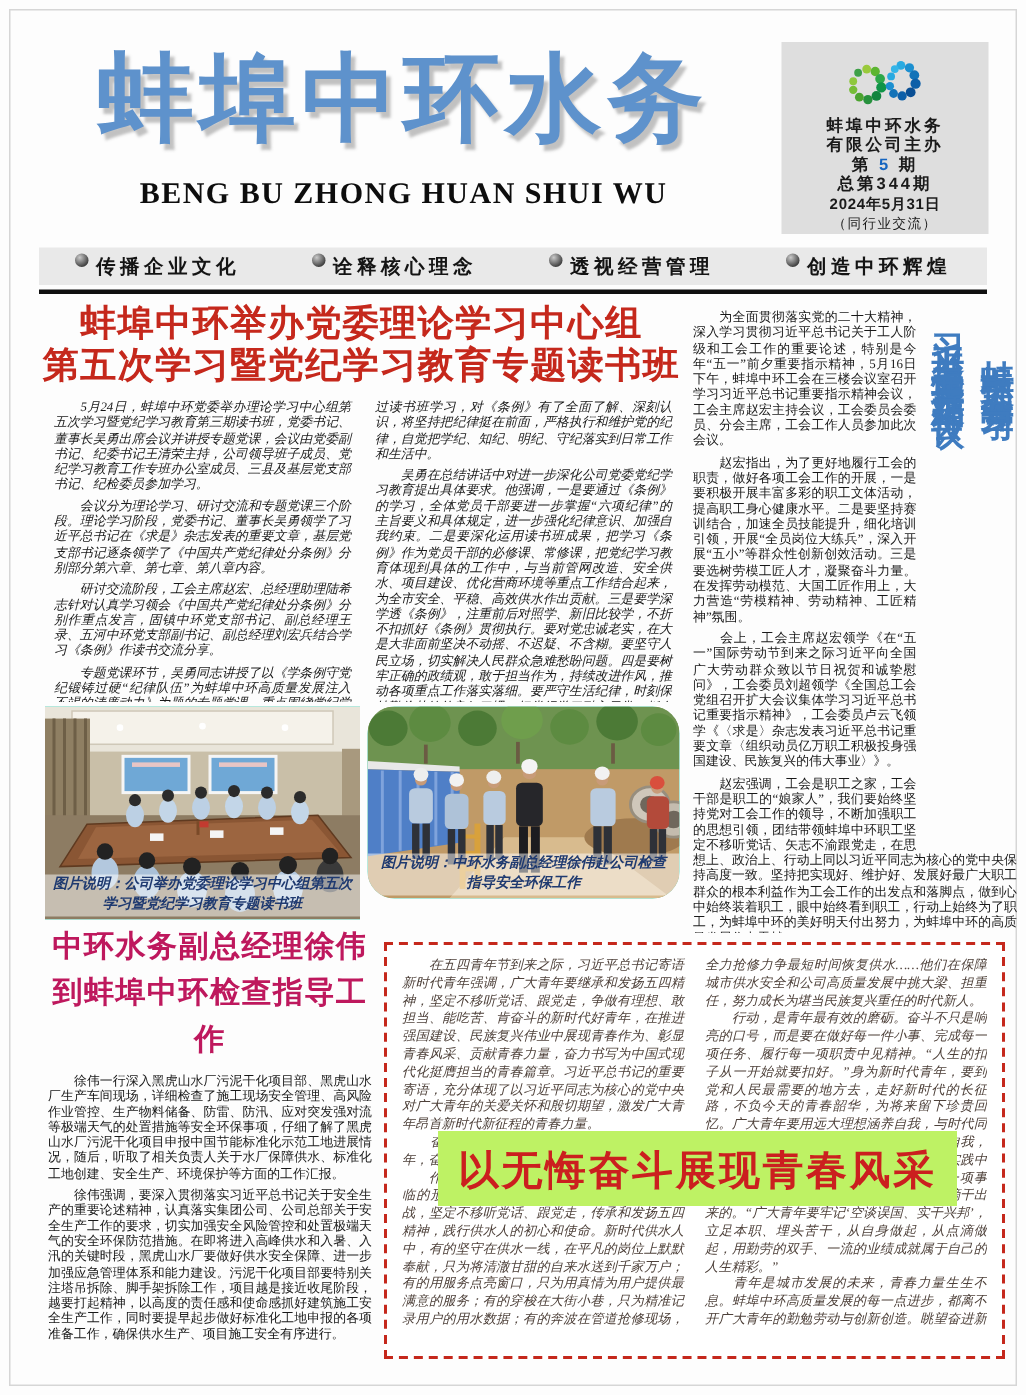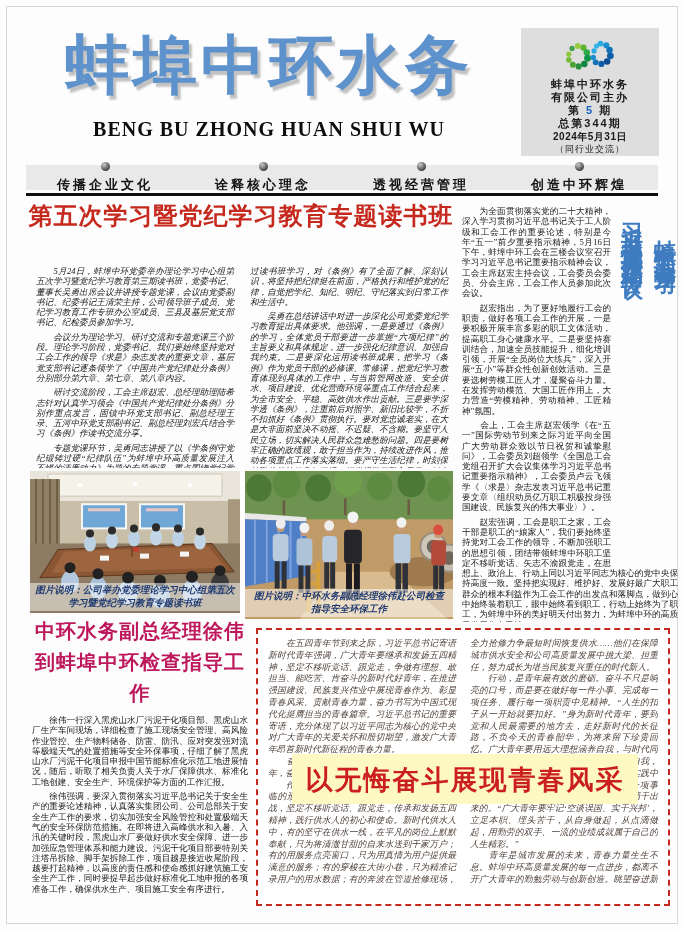--- a/index.html
+++ b/index.html
@@ -18,21 +18,21 @@
   .logo{display:block;margin:5px auto 1px;}
   .ib-line{font-size:11px;font-weight:bold;letter-spacing:2px;line-height:13px;}
   .issue-num{color:#1565c0;}
   .ib-date{font-size:10px;font-weight:bold;line-height:13px;letter-spacing:.5px;}
   .ib-note{font-size:9px;line-height:12px;letter-spacing:1px;}
 
   .slogan-bar{position:absolute;left:26px;top:165px;width:632px;height:25px;background:#e9e9e9;
               display:flex;align-items:center;justify-content:space-around;
               font-family:"Liberation Sans","DejaVu Sans",sans-serif;font-weight:bold;
               font-size:13px;letter-spacing:3px;color:#141414;}
-  .slogan{display:flex;align-items:center;gap:5px;flex-direction:column;}
+  .slogan{display:flex;align-items:flex-start;gap:5px;}
   .bullet{width:9px;height:9px;border-radius:50%;flex:none;
           background:radial-gradient(circle at 35% 30%,#c9c9c9,#3c3c3c 75%);}
   .rule{position:absolute;left:26px;top:193px;width:632px;height:3px;background:#101010;}
 
   
   .a1-head{position:absolute;left:26px;top:202px;width:430px;text-align:center;color:#c5281c;
            font-weight:bold;font-size:24px;line-height:28px;letter-spacing:1px;}
   .col{position:absolute;overflow:hidden;font-style:italic;}
   .c-a1-1{left:32px;top:262px;width:206px;height:206px;}
   .c-a1-2{left:246px;top:262px;width:206px;height:206px;}
@@ -41,38 +41,38 @@
 
   
   .a3{position:absolute;left:458px;top:202px;width:224px;height:420px;overflow:hidden;}
   .a3-vert{float:right;writing-mode:vertical-rl;height:356px;margin:4px 0 4px 5px;
            color:#3f7cc0;font-weight:bold;font-size:22px;line-height:33px;letter-spacing:4px;}
   .a3-vert .v1{padding-top:16px;}
 
   
   .photo{position:absolute;overflow:hidden;background:#5eead4;}
   .p1{left:30px;top:471px;width:210px;height:142px;}
-  .p2{left:245px;top:471px;width:208px;height:148px;}
+  .p2{left:245px;top:471px;width:208px;height:128px;border-radius:18px;}
   .photo svg{display:block;width:100%;height:100%;}
   .caption{position:absolute;left:0;right:0;bottom:2px;text-align:center;font-style:italic;
            font-weight:bold;color:#1f3a70;font-size:9.5px;line-height:13px;
            background:rgba(255,255,255,.5);padding:1px 2px;}
 
   
   .a2{position:absolute;left:28px;top:616px;width:224px;height:292px;overflow:hidden;}
   .a2-head{text-align:center;color:#be185d;font-weight:bold;font-size:20px;line-height:31px;
            letter-spacing:1px;margin:0 0 6px;}
 
   
   .editorial{position:absolute;left:256px;top:628px;width:414px;height:278px;background:#fff;
              border:2px dashed #c5281c;box-sizing:border-box;padding:8px 10px;}
   .ed-cols{columns:2;column-gap:14px;height:100%;overflow:hidden;}
   .ed-cols p{font-style:italic;color:#4e413a;font-size:8.8px;line-height:11.8px;
              text-align:justify;margin:0;}
-  .ed-head{position:absolute;left:34px;top:124px;width:346px;background:#fef9c3;color:#cb1f1f;
+  .ed-head{position:absolute;left:34px;top:124px;width:346px;background:#bef264;color:#cb1f1f;
            font-weight:bold;font-size:27px;letter-spacing:2px;text-align:center;padding:8px 0 6px;}
 </style>
 </head>
 <body>
 
 <div class="page">
   <div class="frame"></div>
 
   <div class="m-title">蚌埠中环水务</div>
   <div class="m-pinyin">BENG BU ZHONG HUAN SHUI WU</div>
@@ -122,25 +122,26 @@
         <span>透视经营管理</span>
       </span>
     <span class="slogan">
         <span class="bullet"></span>
         <span>创造中环辉煌</span>
       </span>
   </div>
   <div class="rule"></div>
 
   <div class="a1-head">
+    <div>蚌埠中环举办党委理论学习中心组</div>
     <div>第五次学习暨党纪学习教育专题读书班</div>
   </div>
   <div class="col c-a1-1 body">
       <p>　　5月24日，蚌埠中环党委举办理论学习中心组第五次学习暨党纪学习教育第三期读书班，党委书记、董事长吴勇出席会议并讲授专题党课，会议由党委副书记、纪委书记王清荣主持，公司领导班子成员、党纪学习教育工作专班办公室成员、三县及基层党支部书记、纪检委员参加学习。</p>
-      <p>　　会议分为理论学习、研讨交流和专题党课三个阶段。理论学习阶段，党委书记、我们要始终坚持党对工会工作的领导《求是》杂志发表的重要文章，基层党支部书记逐条领学了《中国共产党纪律处分条例》分别部分第六章、第七章、第八章内容。</p>
+      <p>　　会议分为理论学习、研讨交流和专题党课三个阶段。理论学习阶段，党委书记、董事长吴勇领学了习近平总书记在《求是》杂志发表的重要文章，基层党支部书记逐条领学了《中国共产党纪律处分条例》分别部分第六章、第七章、第八章内容。</p>
       <p>　　研讨交流阶段，工会主席赵宏、总经理助理陆希志针对认真学习领会《中国共产党纪律处分条例》分别作重点发言，固镇中环党支部书记、副总经理王录、五河中环党支部副书记、副总经理刘宏兵结合学习《条例》作读书交流分享。</p>
       <p>　　专题党课环节，吴勇同志讲授了以《学条例守党纪锻铸过硬“纪律队伍”为蚌埠中环高质量发展注入不竭的清廉动力》为题的专题党课，重点围绕党纪学习教育的重要性和必要性，阐释了各个历史时期党的纪律建设与《条例》修订的历程和意义，重点分析了新《条例》的特点和六大纪律主要修改情况，并对进一步贯彻新《条例》提出了要求。大家一致表示，通</p>
     </div>
   <div class="col c-a1-2 body">
     <div>
         <p>过读书班学习，对《条例》有了全面了解、深刻认识，将坚持把纪律挺在前面，严格执行和维护党的纪律，自觉把学纪、知纪、明纪、守纪落实到日常工作和生活中。</p>
         <p>　　吴勇在总结讲话中对进一步深化公司党委党纪学习教育提出具体要求。他强调，一是要通过《条例》的学习，全体党员干部要进一步掌握“六项纪律”的主旨要义和具体规定，进一步强化纪律意识、加强自我约束。二是要深化运用读书班成果，把学习《条例》作为党员干部的必修课、常修课，把党纪学习教育体现到具体的工作中，与当前管网改造、安全供水、项目建设、优化营商环境等重点工作结合起来，为全市安全、平稳、高效供水作出贡献。三是要学深学透《条例》，注重前后对照学、新旧比较学，不折不扣抓好《条例》贯彻执行。要对党忠诚老实，在大是大非面前坚决不动摇、不迟疑、不含糊。要坚守人民立场，切实解决人民群众急难愁盼问题。四是要树牢正确的政绩观，敢于担当作为，持续改进作风，推动各项重点工作落实落细。要严守生活纪律，时刻保持勤俭节约的良好习惯，把党纪学习融入日常、抓在经常，及时发现问题、明确努力方向，以严明的纪律、优良的作风推动党纪学习教育走深走实，为蚌埠中环高质量发展提供坚强纪律保障。</p>
       </div>
 
   </div>

